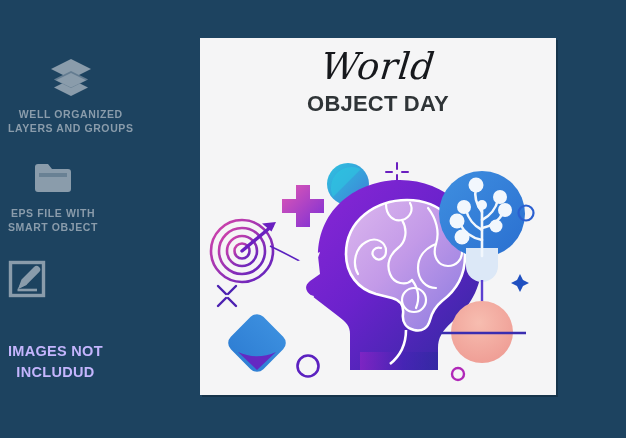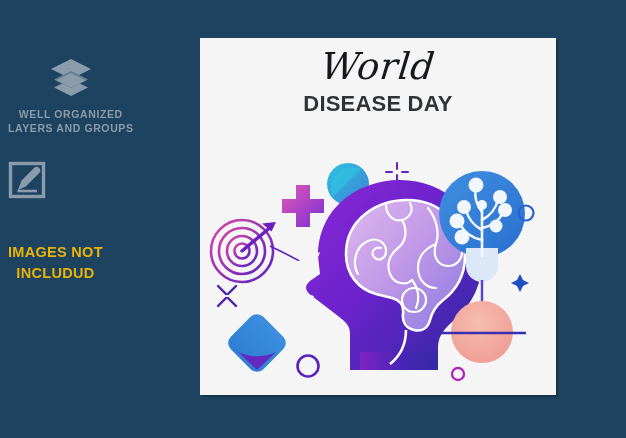--- a/index.html
+++ b/index.html
@@ -48,21 +48,21 @@
   .feature-label {
     color: #8a9cab;
     font-size: 10.5px;
     font-weight: bold;
     letter-spacing: 0.6px;
     line-height: 14px;
     text-align: center;
     white-space: pre-line;
   }
   .notice-label {
-    color: #eab308;
+    color: #c4b5fd;
     font-size: 14.5px;
     font-weight: bold;
     letter-spacing: 0.3px;
     line-height: 21px;
     text-align: center;
     white-space: pre-line;
     margin-top: 6px;
   }
 
   
@@ -133,41 +133,51 @@
           <polygon points="21,13 38,21.5 21,30 4,21.5" fill="#8a9cab"></polygon>
           <polygon points="21,21 38,29.5 21,38 4,29.5" fill="#8a9cab"></polygon>
           <polygon points="21,13 38,21.5 21,30 4,21.5" fill="#1d4360" opacity="0.35"></polygon>
           <polygon points="21,15 36,22.3 21,29.5 6,22.3" fill="#8a9cab"></polygon>
         </svg>
       </span>
       <div class="feature-label">WELL ORGANIZED
 LAYERS AND GROUPS</div>
     </div>
 
+    <div class="feature">
+      <span class="feature-icon">
+        <svg width="40" height="34" viewBox="0 0 40 34">
+          <path d="M2 6 a3 3 0 0 1 3 -3 h10 l4 5 h16 a3 3 0 0 1 3 3 v17 a3 3 0 0 1 -3 3 h-30 a3 3 0 0 1 -3 -3 z" fill="#8a9cab"></path>
+          <rect x="6" y="12" width="28" height="4" fill="#1d4360" opacity="0.30"></rect>
+        </svg>
+      </span>
+      <div class="feature-label">EPS FILE WITH
+SMART OBJECT</div>
+    </div>
 
     <div class="feature">
       <span class="feature-icon">
         <svg width="38" height="38" viewBox="0 0 38 38">
           <rect x="2.5" y="2.5" width="33" height="33" fill="none" stroke="#8a9cab" stroke-width="3.4"></rect>
           <path d="M10 29 l3.5 -9.5 L26 7 a3.6 3.6 0 0 1 5.2 5 L18.8 24.6 z" fill="#8a9cab"></path>
           <path d="M10 29 l9 -4.3 l-4.6 -4.6 z" fill="#8a9cab"></path>
           <line x1="9.5" y1="30" x2="29" y2="30" stroke="#8a9cab" stroke-width="2.6"></line>
         </svg>
       </span>
     </div>
 
     <div class="notice-label">IMAGES NOT
 INCLUDUD</div>
   </div>
 
   <div class="card">
 
     <div class="card-titles">
       <div class="title-script">World</div>
-      <div class="title-sub">DISEASE DAY</div>
+      <div class="title-sub">OBJECT DAY</div>
     </div>
 
     <div class="art">
       <svg width="356" height="239" viewBox="0 0 356 239">
         <defs>
           <linearGradient id="gHead" x1="0" y1="0" x2="1" y2="1">
             <stop offset="0%" stop-color="#8b27d6"></stop>
             <stop offset="45%" stop-color="#6b22cc"></stop>
             <stop offset="100%" stop-color="#2d2a9e"></stop>
           </linearGradient>

